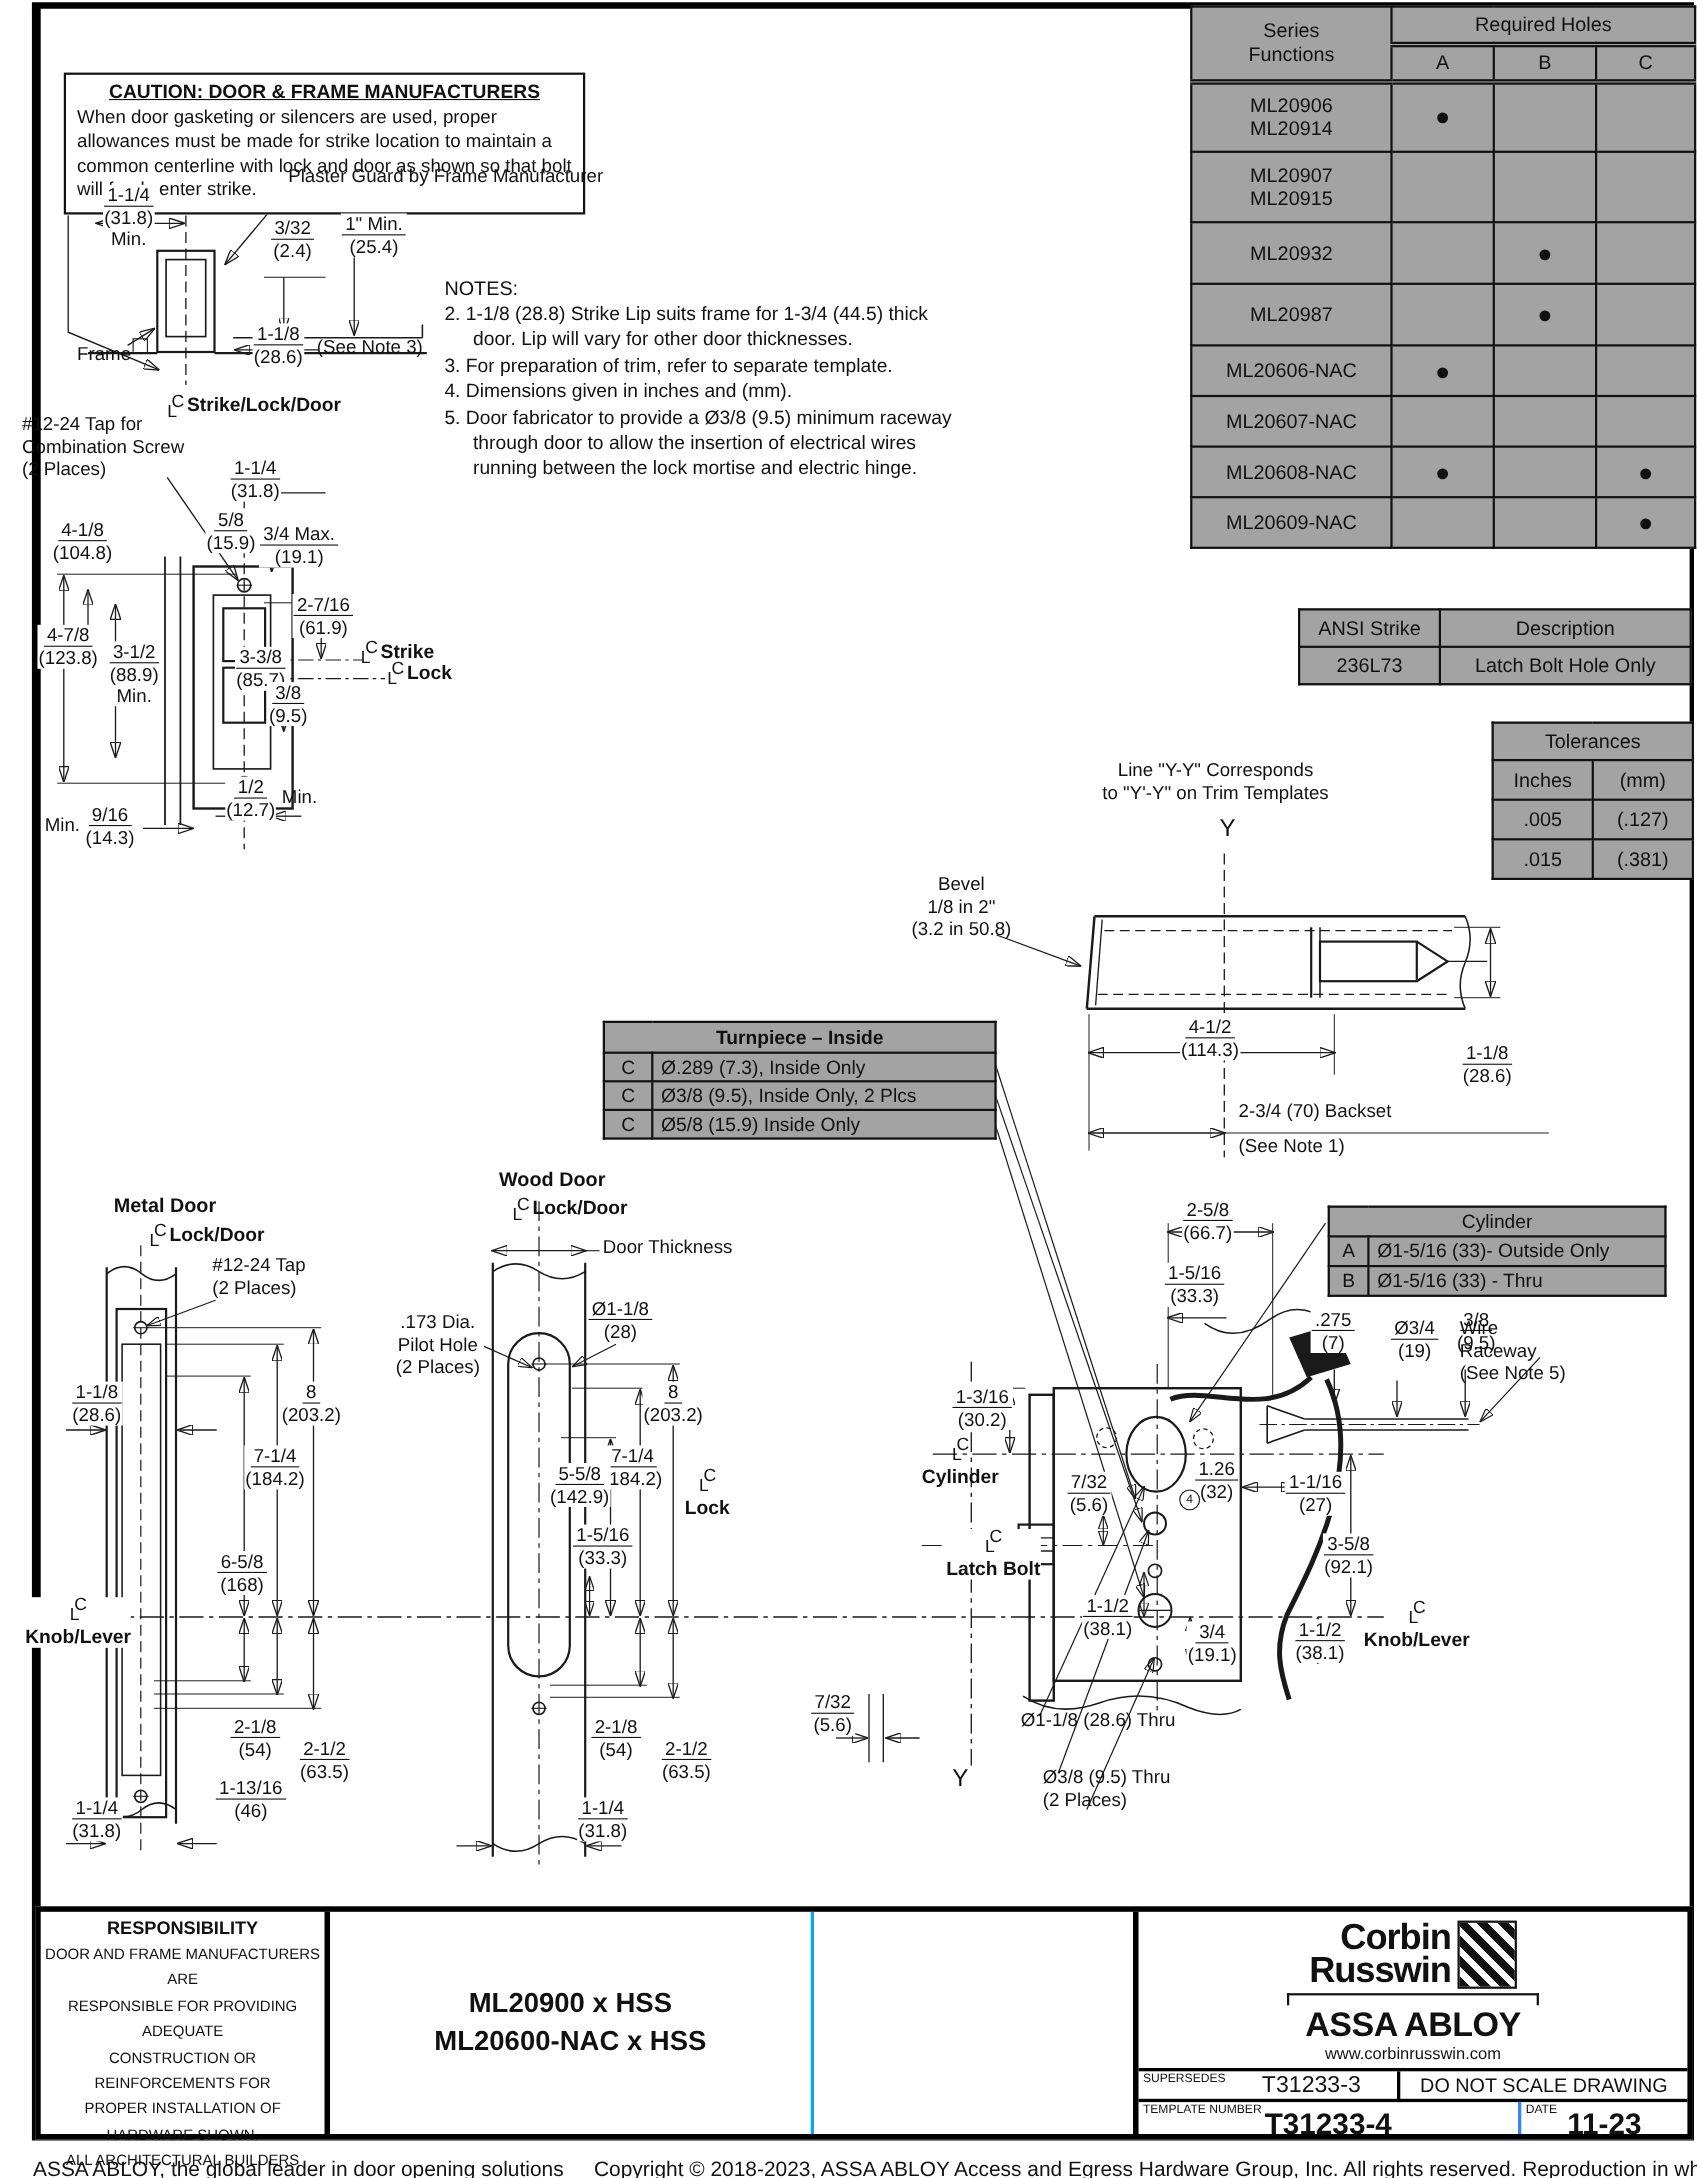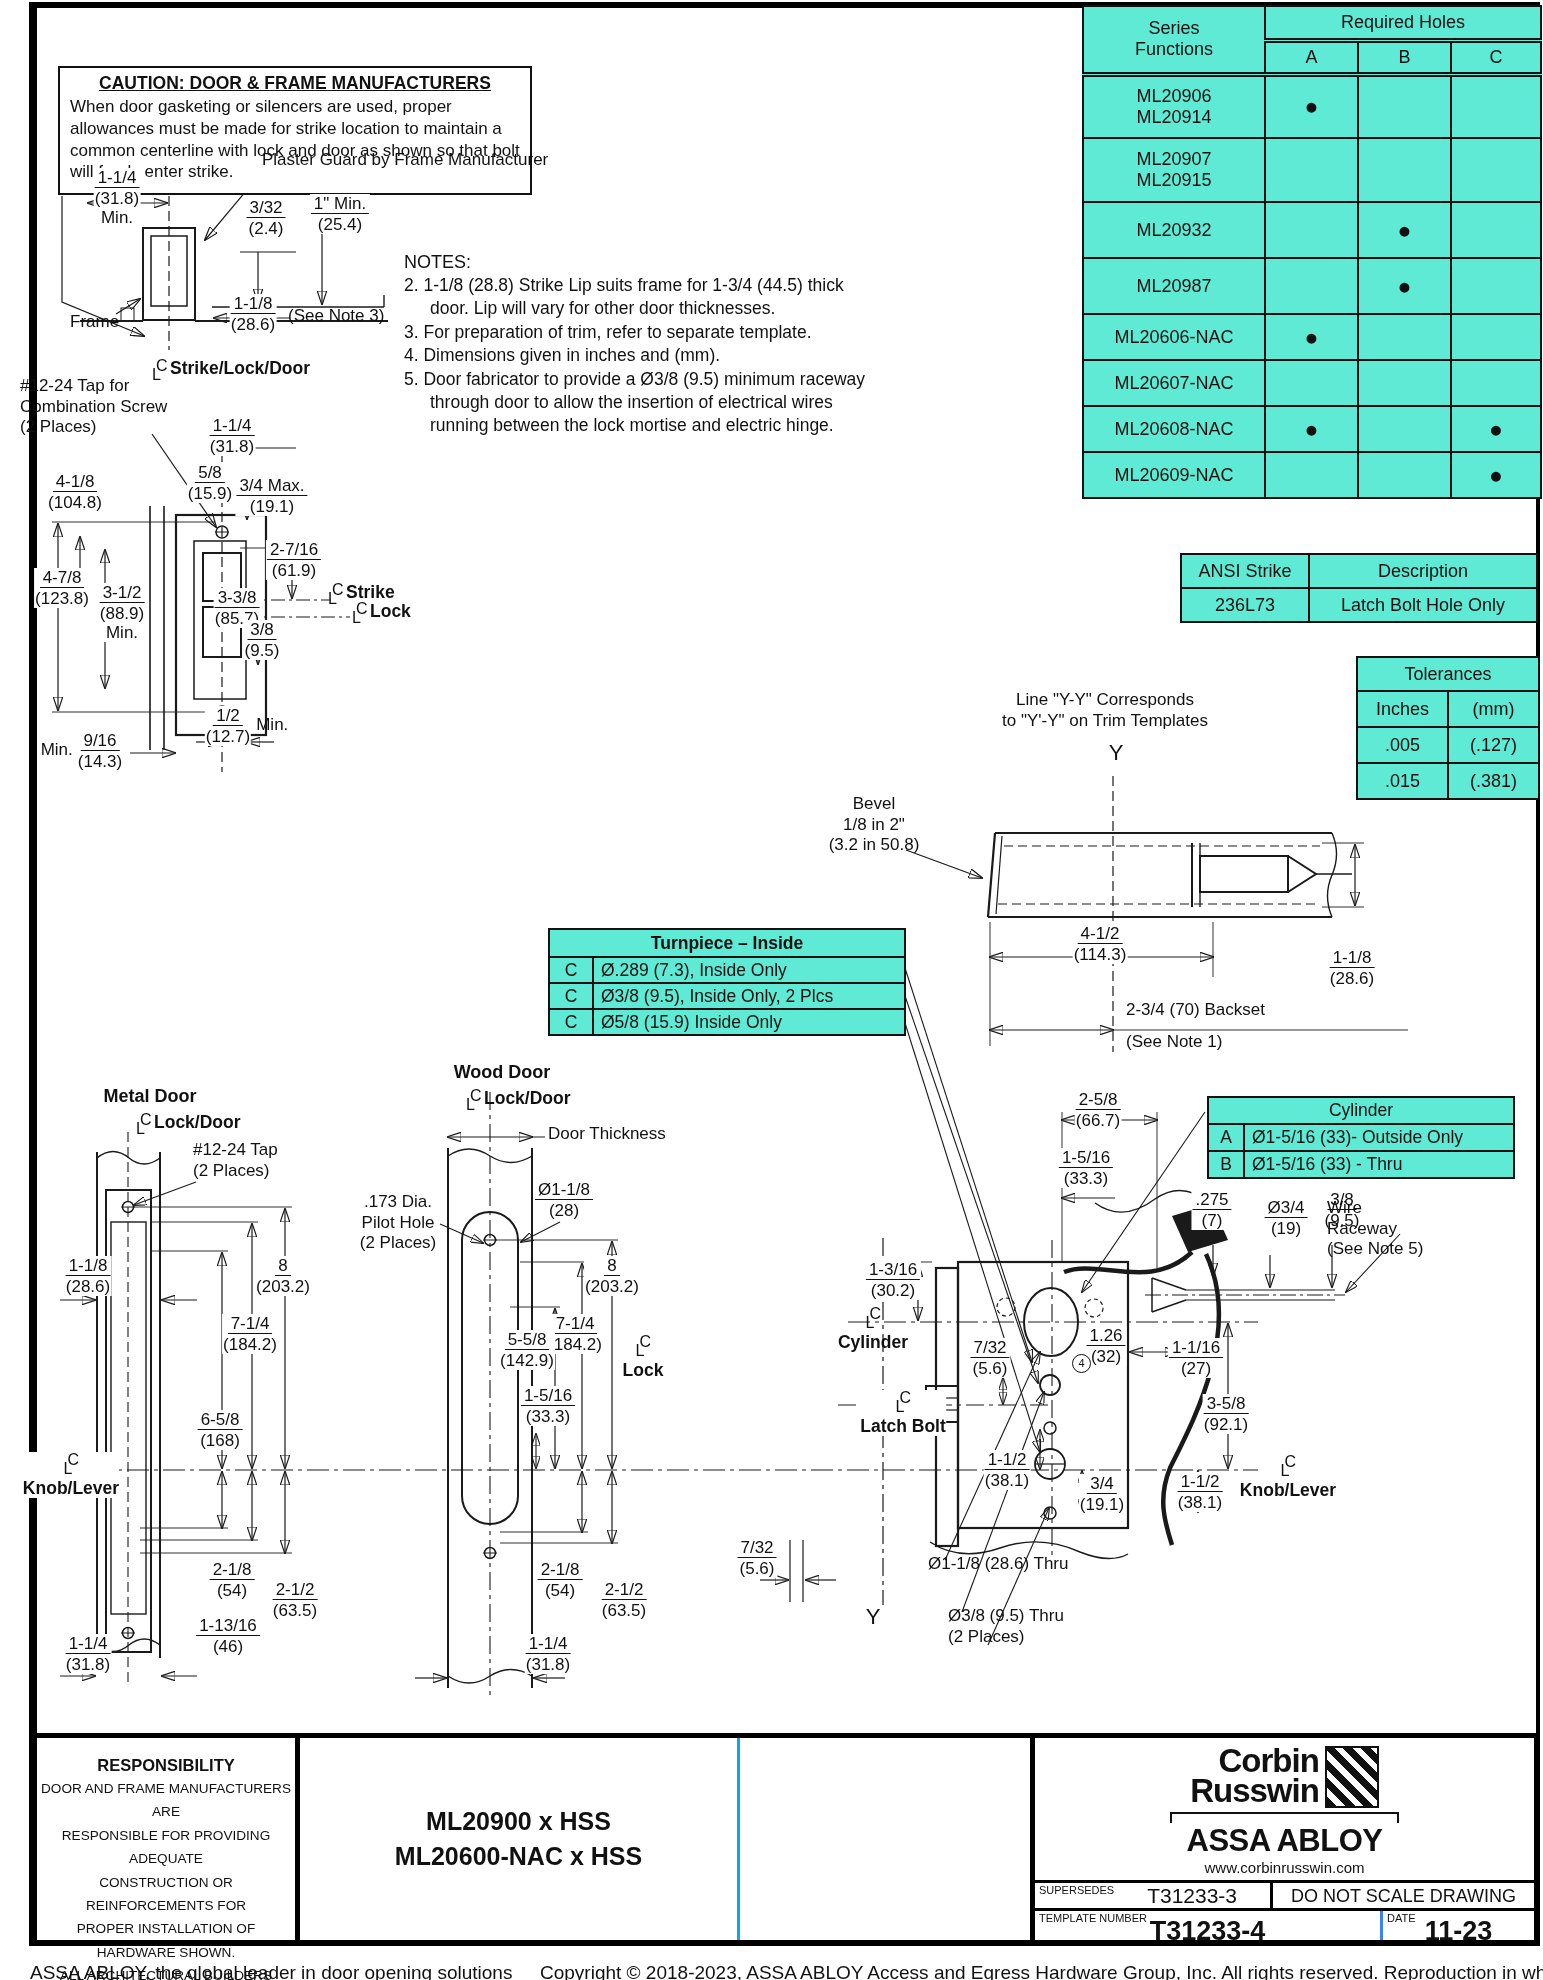--- a/index.html
+++ b/index.html
@@ -23,28 +23,28 @@
   .cl::after{content:"L";position:absolute;top:9px;left:0;font-size:16px;line-height:1}
   .cllabel{position:absolute;display:flex;align-items:flex-start;gap:3px;font-weight:bold;font-size:17.5px;z-index:2;line-height:1.15}
   .cllabel.col{flex-direction:column;align-items:center;gap:0;text-align:center;transform:translateX(-50%)}
   .caution{position:absolute;left:58px;top:66px;width:474px;border:2.5px solid #111;background:#fff;
        padding:5px 10px 10px;box-sizing:border-box;z-index:2}
   .caution h1{margin:0;font-size:17.5px;text-align:center;text-decoration:underline}
   .caution p{margin:2px 0 0;font-size:17px;line-height:1.28}
   .notes{position:absolute;left:404px;top:252px;width:482px;z-index:2}
   .notes h2{margin:0;font-size:18px;font-weight:normal}
   .notes div{font-size:17.5px;line-height:1.3;padding-left:26px;text-indent:-26px;margin-top:1px}
-  table.t{position:absolute;border-collapse:collapse;table-layout:fixed;background:#5eead4;z-index:2;font-size:18px}
+  table.t{position:absolute;border-collapse:collapse;table-layout:fixed;background:#a3a3a3;z-index:2;font-size:18px}
   table.t td,table.t th{border:2px solid #111;padding:0 4px;text-align:center;font-weight:normal;white-space:pre-line}
   table.t .dot{font-size:23px;line-height:1;padding:0}
   #seriesTable thead th{border-bottom:5px double #111}
   .left-cell{text-align:left !important;padding-left:7px !important}
   .tb{position:absolute;left:32px;top:1733px;width:1507px;height:212px;border:5px solid #000;box-sizing:border-box;background:#fff;z-index:2}
   .tb .cell{position:absolute;top:0;height:202px;box-sizing:border-box}
-  .resp-title{font-size:16.5px;font-weight:bold;text-align:center;margin-top:18px}
+  .resp-title{font-size:16.5px;font-weight:bold;text-align:center;margin-top:6px}
   .resp-body{font-size:13.6px;line-height:1.72;text-align:center;white-space:pre-line;margin-top:2px}
   .model{display:flex;flex-direction:column;justify-content:center;align-items:center;font-size:25px;font-weight:bold;line-height:1.4}
   .brandrow{display:flex;justify-content:center;align-items:flex-start;gap:6px;margin-top:8px}
   .brandname{text-align:right;font-weight:800;font-size:33px;line-height:0.92;letter-spacing:-1px}
   .mark{width:50px;height:58px;background:repeating-linear-gradient(45deg,#111 0 7px,#fff 7px 13px);border:2px solid #111}
   .bracket{width:225px;height:9px;border:2px solid #111;border-bottom:none;margin:4px auto 2px}
   .assa{text-align:center;font-size:31px;font-weight:800;letter-spacing:-0.5px;line-height:1.05}
   .url{text-align:center;font-size:15px;margin-top:1px}
   .smalllab{font-size:11px;padding:2px 0 0 4px;line-height:1}
   .circ4{position:absolute;left:1072px;top:1354px;width:17px;height:17px;border:1.5px solid #111;border-radius:50%;

